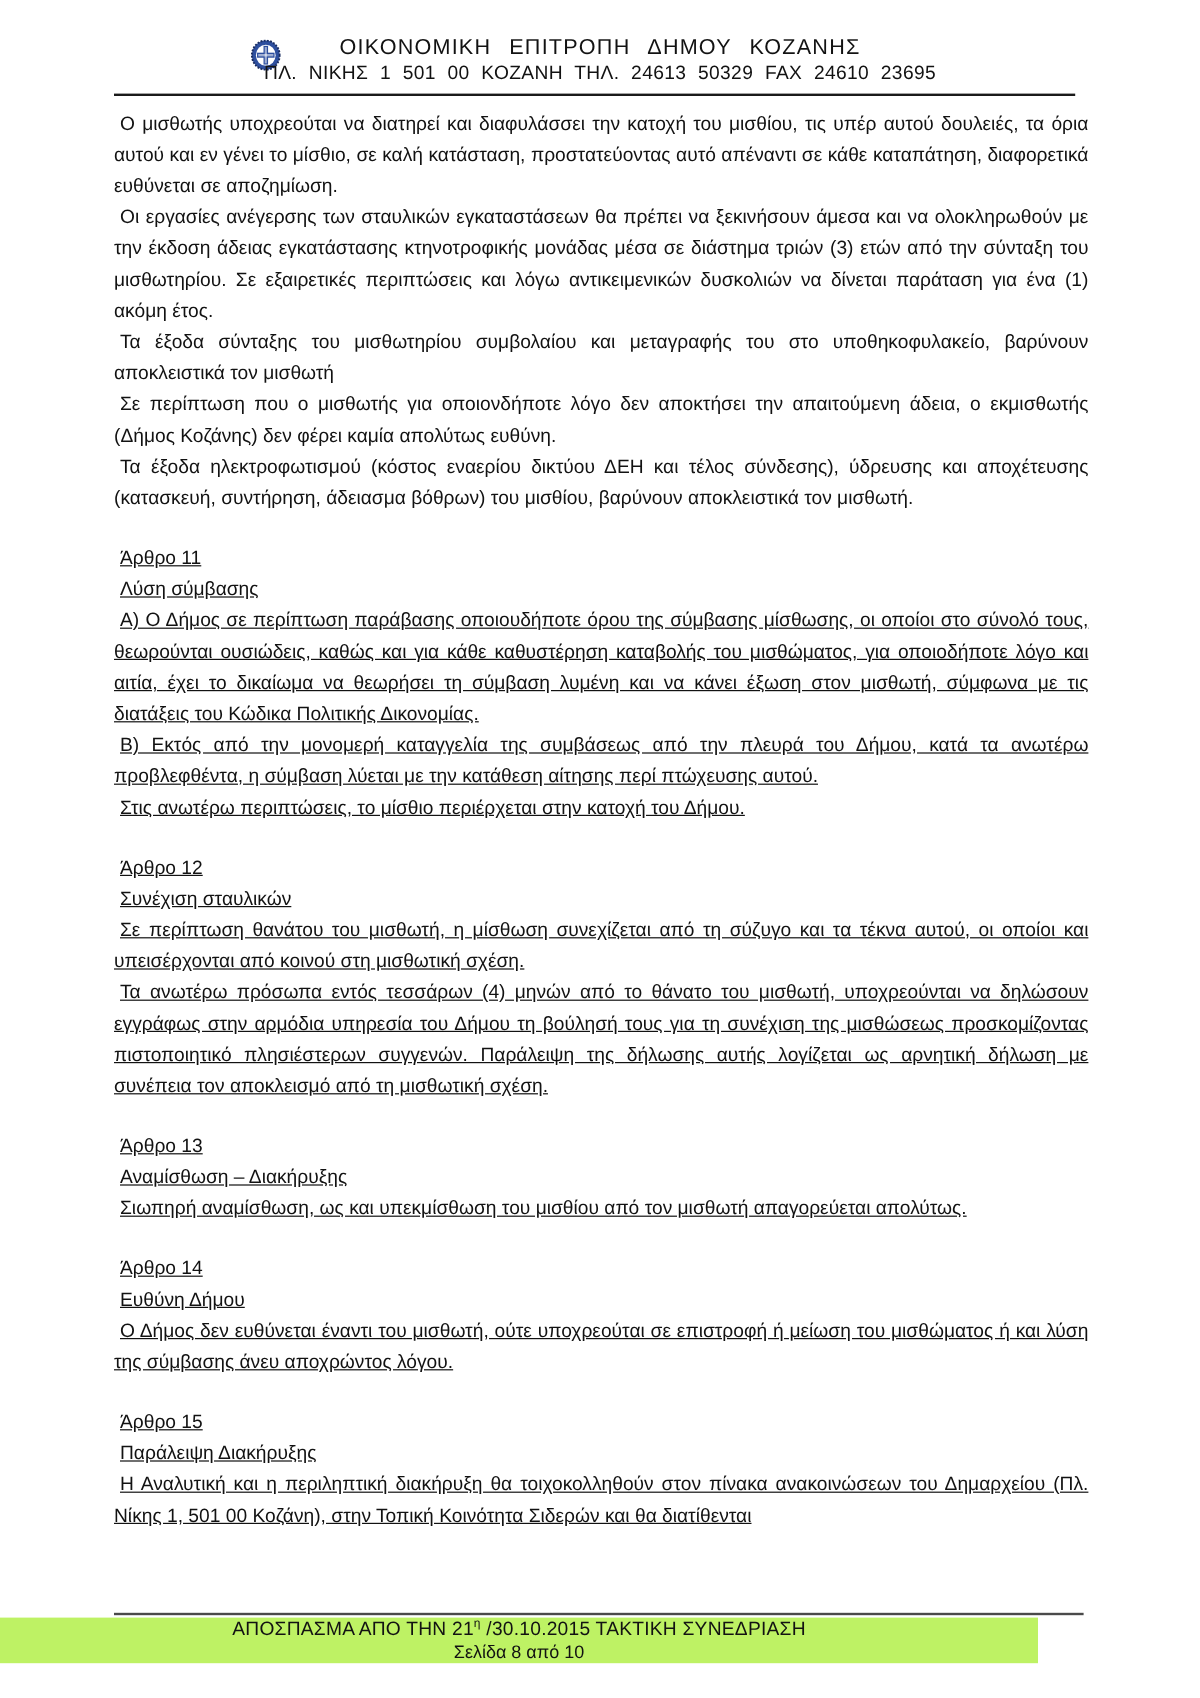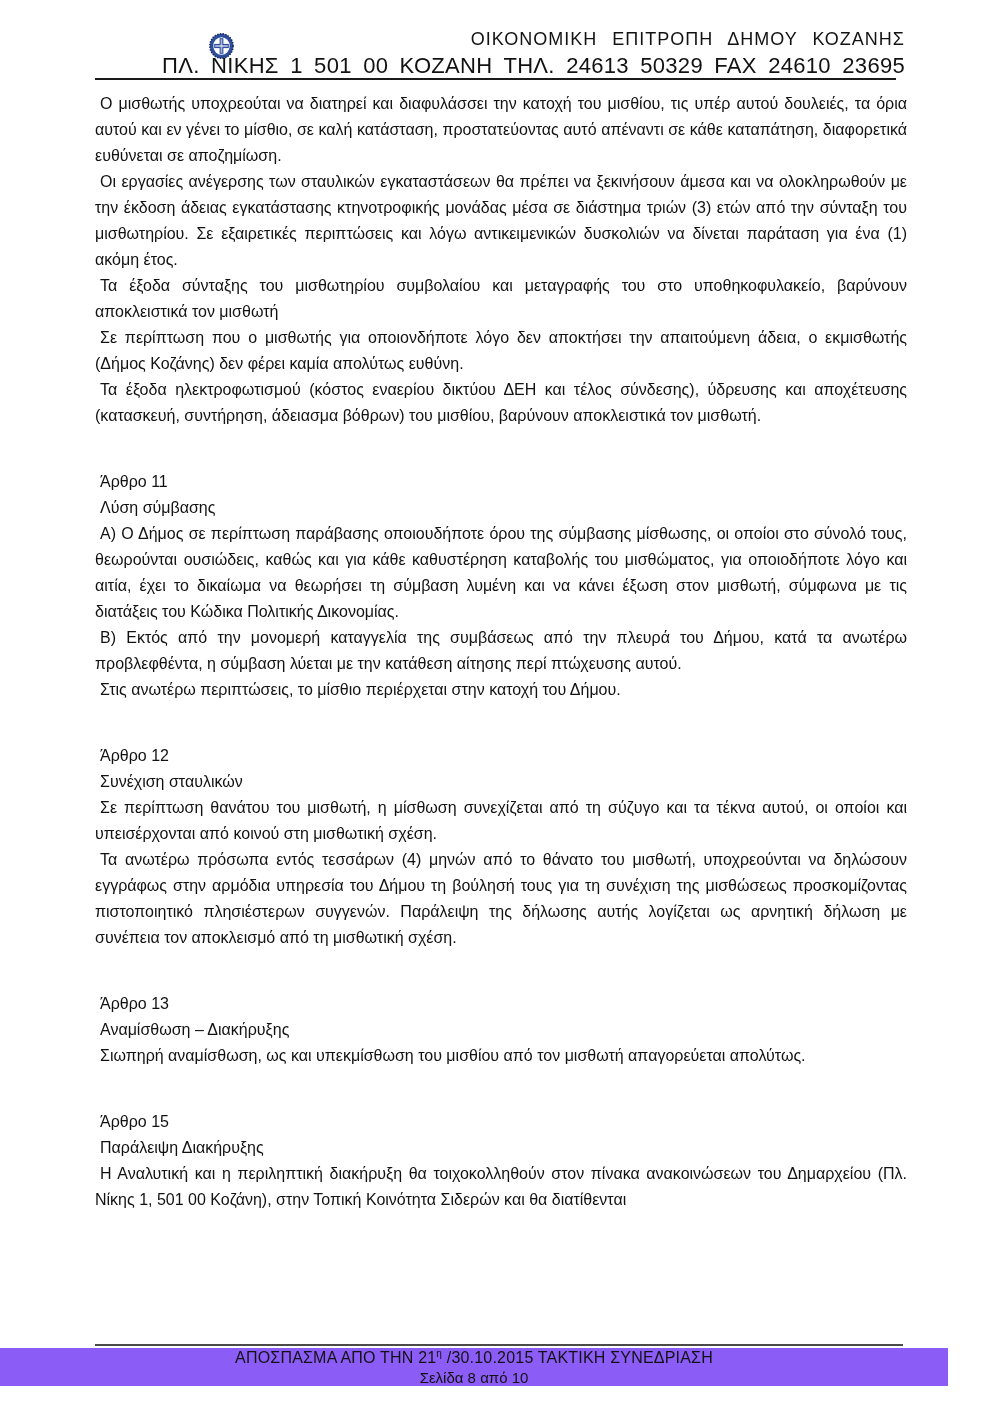--- a/index.html
+++ b/index.html
@@ -6,36 +6,36 @@
   .page{
     position:relative;
     width:1000px;height:1415px;
     margin:0 auto;
     background:#ffffff;
     font-family:"Liberation Sans", sans-serif;
     color:#121212;
     overflow:hidden;
   }
   
-  .header{position:absolute;top:29px;left:95px;width:810px;text-align:right;}
+  .header{position:absolute;top:29px;left:95px;width:810px;text-align:center;}
   .header-line1{font-size:18px;letter-spacing:1px;word-spacing:9px;white-space:nowrap;}
-  .header-line2{font-size:22px;letter-spacing:.3px;word-spacing:5px;margin-top:3px;white-space:nowrap;}
+  .header-line2{font-size:16px;letter-spacing:.3px;word-spacing:5px;margin-top:3px;white-space:nowrap;}
   .header-rule{position:absolute;top:78px;left:95px;width:801px;height:0;border-top:2px solid #1a1a1a;}
   .logo{position:absolute;top:33px;left:209px;width:25px;height:26px;}
   
   .doc-body{
     position:absolute;top:91px;left:95px;width:812px;
     font-size:16px;line-height:26px;text-align:justify;
   }
   .doc-body p{margin:0;text-indent:5px;}
-  .article{margin-top:40px;}
+  .article{margin-top:24px;text-decoration:underline;}
   .article-title,.article-subtitle{text-indent:0;text-align:left;}
   
   .footer-rule{position:absolute;top:1344px;left:95px;width:808px;height:0;border-top:2px solid #4a4a4a;}
-  .footer{position:absolute;top:1348px;left:0;width:948px;text-align:center;background:#8b5cf6;}
+  .footer{position:absolute;top:1348px;left:0;width:865px;text-align:center;background:#bef264;}
   .footer-line1{font-size:16px;letter-spacing:.2px;}
   .footer-line1 sup{font-size:10px;}
   .footer-line2{font-size:15px;margin-top:2px;}
 </style>
 </head>
 <body>
 
 <div class="page">
 
   <span class="logo">
@@ -76,20 +76,25 @@
       <p>Σε περίπτωση θανάτου του μισθωτή, η μίσθωση συνεχίζεται από τη σύζυγο και τα τέκνα αυτού, οι οποίοι και υπεισέρχονται από κοινού στη μισθωτική σχέση.</p>
       <p>Τα ανωτέρω πρόσωπα εντός τεσσάρων (4) μηνών από το θάνατο του μισθωτή, υποχρεούνται να δηλώσουν εγγράφως στην αρμόδια υπηρεσία του Δήμου τη βούλησή τους για τη συνέχιση της μισθώσεως προσκομίζοντας πιστοποιητικό πλησιέστερων συγγενών. Παράλειψη της δήλωσης αυτής λογίζεται ως αρνητική δήλωση με συνέπεια τον αποκλεισμό από τη μισθωτική σχέση.</p>
     </div>
 
     <div class="article">
       <p class="article-title">Άρθρο 13</p>
       <p class="article-subtitle">Αναμίσθωση – Διακήρυξης</p>
       <p>Σιωπηρή αναμίσθωση, ως και υπεκμίσθωση του μισθίου από τον μισθωτή απαγορεύεται απολύτως.</p>
     </div>
 
+    <div class="article">
+      <p class="article-title">Άρθρο 14</p>
+      <p class="article-subtitle">Ευθύνη Δήμου</p>
+      <p>Ο Δήμος δεν ευθύνεται έναντι του μισθωτή, ούτε υποχρεούται σε επιστροφή ή μείωση του μισθώματος ή και λύση της σύμβασης άνευ αποχρώντος λόγου.</p>
+    </div>
 
     <div class="article">
       <p class="article-title">Άρθρο 15</p>
       <p class="article-subtitle">Παράλειψη Διακήρυξης</p>
       <p>Η Αναλυτική και η περιληπτική διακήρυξη θα τοιχοκολληθούν στον πίνακα ανακοινώσεων του Δημαρχείου (Πλ. Νίκης 1, 501 00 Κοζάνη), στην Τοπική Κοινότητα Σιδερών και θα διατίθενται</p>
     </div>
   </div>
 
   <div class="footer-rule"></div>
   <div class="footer">

